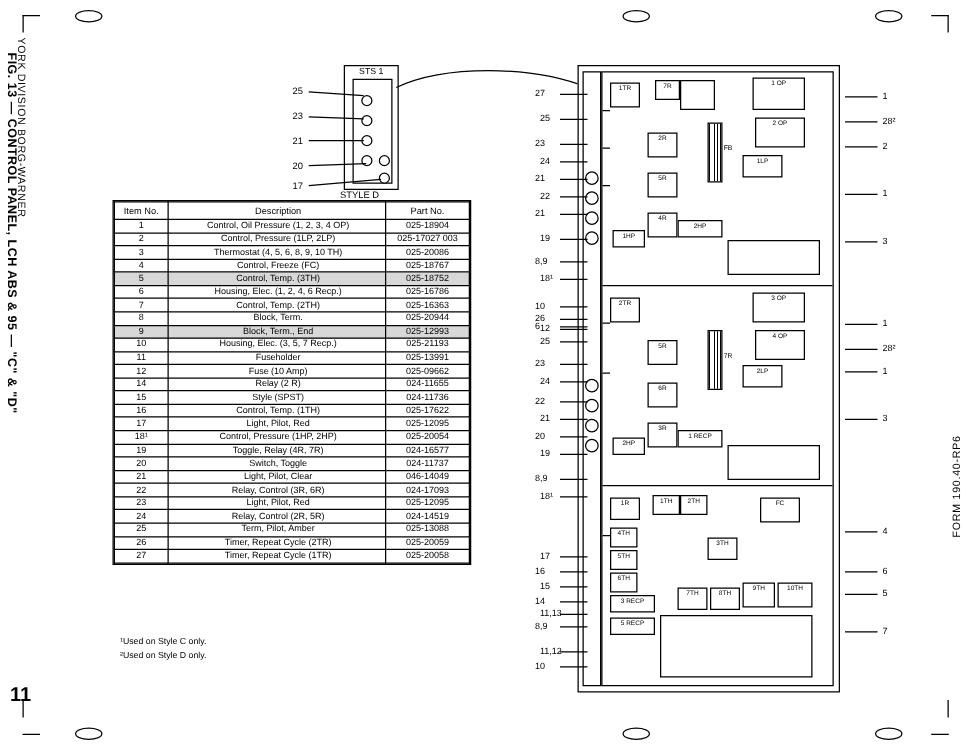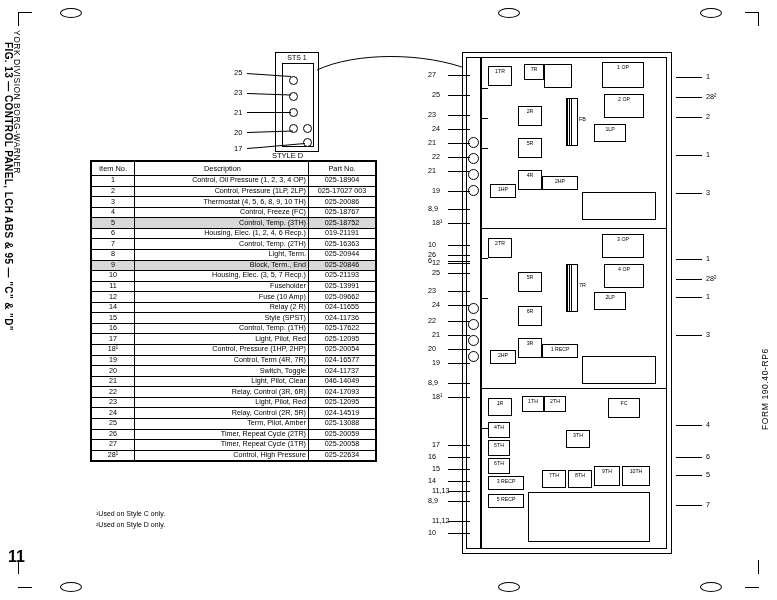--- a/index.html
+++ b/index.html
@@ -79,21 +79,21 @@
   }
   table { border-collapse: collapse; width:100%;padding-left:46px; }
   th, td {
     border: 0.7px solid #000;
     font-size: 7.2px;
     padding: 0.4px 2px;
     line-height: 1.22;
   }
   th { font-size:7.4px; font-weight:normal; padding: 2px 2px; }
   .c-item { width: 38px; text-align:center; }
-  .c-desc { text-align:right; padding-left:4px; }
+  .c-desc { text-align:center; padding-left:4px; }
   .c-part { width: 62px; text-align:center; }
   tr.hl td { background: #d8d8d8; }
   .footnotes {
     position:absolute; left: 96px; top: 509px; font-size: 7px; line-height:1.5;
   }
 
   
   .panel {
     position:absolute;
     left: 462px; top: 52px; width: 208px; height: 500px;
@@ -222,36 +222,36 @@
             <td class="c-part">025-18767</td>
           </tr>
           <tr class="hl">
             <td class="c-item">5</td>
             <td class="c-desc">Control, Temp. (3TH)</td>
             <td class="c-part">025-18752</td>
           </tr>
           <tr>
             <td class="c-item">6</td>
             <td class="c-desc">Housing, Elec. (1, 2, 4, 6 Recp.)</td>
-            <td class="c-part">019-21191</td>
+            <td class="c-part">025-16786</td>
           </tr>
           <tr>
             <td class="c-item">7</td>
             <td class="c-desc">Control, Temp. (2TH)</td>
             <td class="c-part">025-16363</td>
           </tr>
           <tr>
             <td class="c-item">8</td>
-            <td class="c-desc">Light, Term.</td>
+            <td class="c-desc">Block, Term.</td>
             <td class="c-part">025-20944</td>
           </tr>
           <tr class="hl">
             <td class="c-item">9</td>
             <td class="c-desc">Block, Term., End</td>
-            <td class="c-part">025-20846</td>
+            <td class="c-part">025-12993</td>
           </tr>
           <tr>
             <td class="c-item">10</td>
             <td class="c-desc">Housing, Elec. (3, 5, 7 Recp.)</td>
             <td class="c-part">025-21193</td>
           </tr>
           <tr>
             <td class="c-item">11</td>
             <td class="c-desc">Fuseholder</td>
             <td class="c-part">025-13991</td>
@@ -281,21 +281,21 @@
             <td class="c-desc">Light, Pilot, Red</td>
             <td class="c-part">025-12095</td>
           </tr>
           <tr>
             <td class="c-item">18¹</td>
             <td class="c-desc">Control, Pressure (1HP, 2HP)</td>
             <td class="c-part">025-20054</td>
           </tr>
           <tr>
             <td class="c-item">19</td>
-            <td class="c-desc">Control, Term (4R, 7R)</td>
+            <td class="c-desc">Toggle, Relay (4R, 7R)</td>
             <td class="c-part">024-16577</td>
           </tr>
           <tr>
             <td class="c-item">20</td>
             <td class="c-desc">Switch, Toggle</td>
             <td class="c-part">024-11737</td>
           </tr>
           <tr>
             <td class="c-item">21</td>
             <td class="c-desc">Light, Pilot, Clear</td>
@@ -323,25 +323,20 @@
           </tr>
           <tr>
             <td class="c-item">26</td>
             <td class="c-desc">Timer, Repeat Cycle (2TR)</td>
             <td class="c-part">025-20059</td>
           </tr>
           <tr>
             <td class="c-item">27</td>
             <td class="c-desc">Timer, Repeat Cycle (1TR)</td>
             <td class="c-part">025-20058</td>
-          </tr>
-          <tr>
-            <td class="c-item">28¹</td>
-            <td class="c-desc">Control, High Pressure</td>
-            <td class="c-part">025-22634</td>
           </tr>
         </tbody>
     </table>
   </div>
 
   <div class="footnotes">
     <div>¹Used on Style C only.</div>
     <div>²Used on Style D only.</div>
   </div>
 

